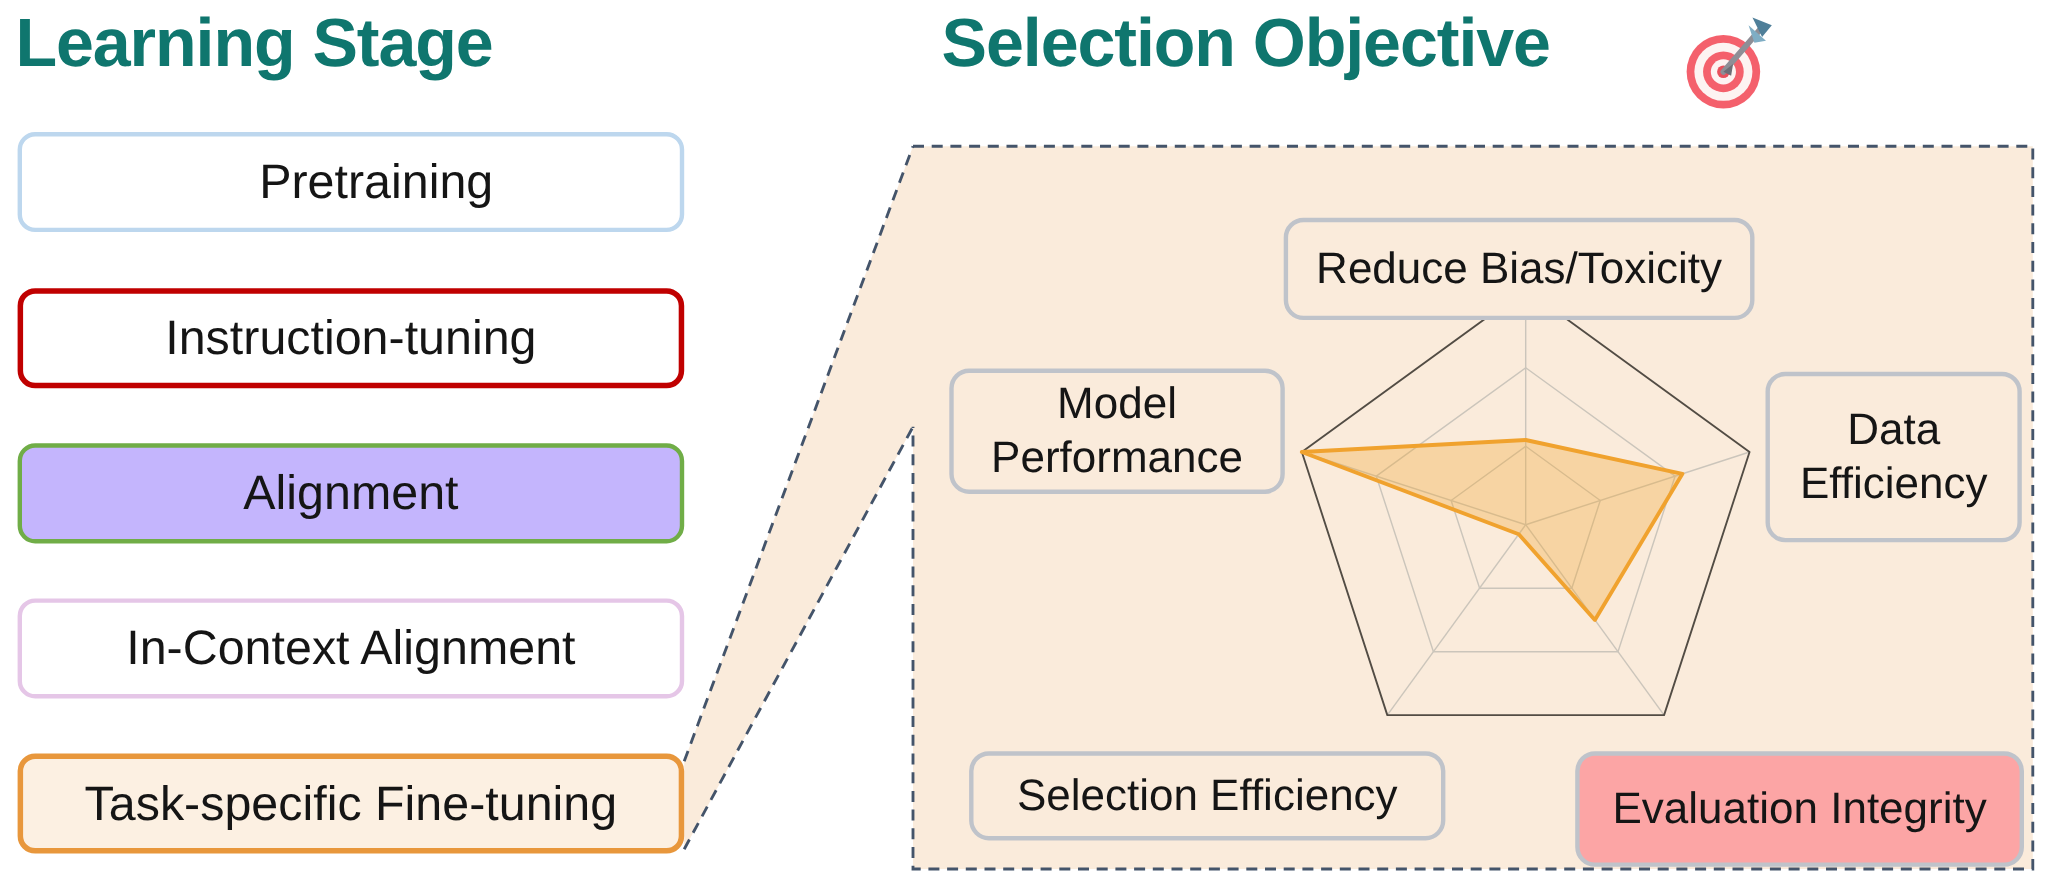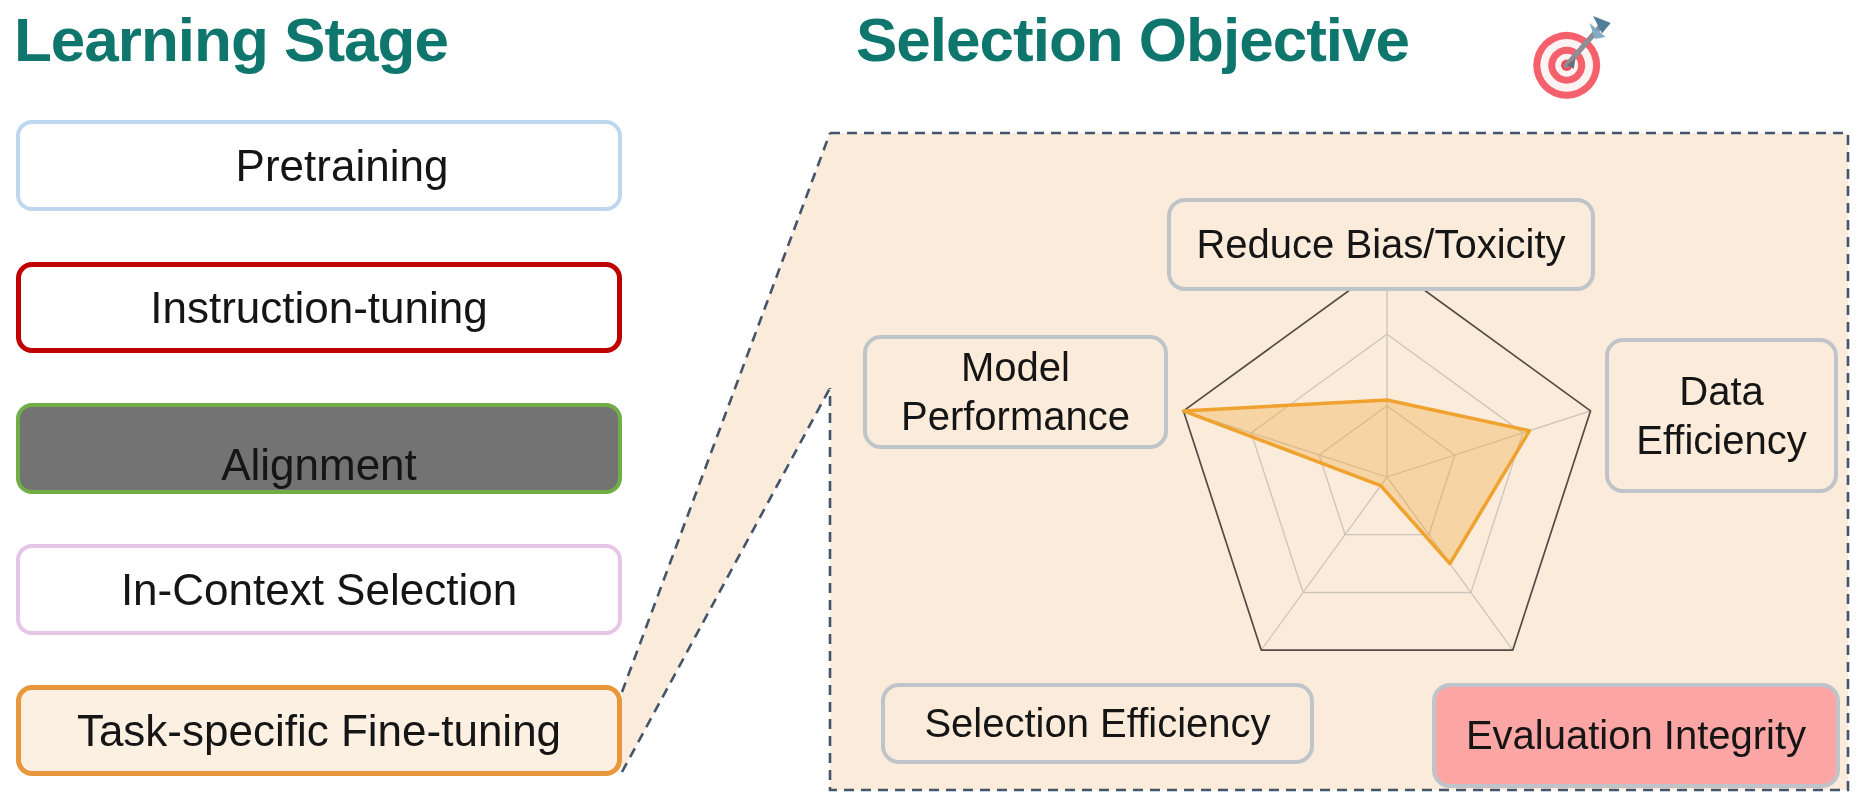--- a/index.html
+++ b/index.html
@@ -55,25 +55,25 @@
   </svg>
 
   <div class="big-title" style="left:14px;top:4px;">Learning Stage</div>
 
   <div class="stage-box" style="top: 120px; border-color: rgb(189, 215, 238); background-color: rgb(255, 255, 255); border-width: 4px; padding-left: 46px;">
     <span>Pretraining</span>
   </div>
   <div class="stage-box" style="top: 262px; border-color: rgb(192, 0, 0); background-color: rgb(255, 255, 255); border-width: 5px;">
     <span>Instruction-tuning</span>
   </div>
-  <div class="stage-box" style="top: 403px; border-color: rgb(112, 173, 71); background-color: #737373; border-width: 4px; align-items: flex-end;">
+  <div class="stage-box" style="top: 403px; border-color: rgb(112, 173, 71); background-color: #c4b5fd; border-width: 4px;">
     <span>Alignment</span>
   </div>
   <div class="stage-box" style="top: 544px; border-color: rgb(229, 198, 231); background-color: rgb(255, 255, 255); border-width: 4px;">
-    <span>In-Context Selection</span>
+    <span>In-Context Alignment</span>
   </div>
   <div class="stage-box" style="top: 685px; border-color: rgb(232, 151, 60); background-color: rgb(252, 240, 226); border-width: 5px;">
     <span>Task-specific Fine-tuning</span>
   </div>
 
   <div class="big-title" style="left:856px;top:4px;">Selection Objective</div>
 
   <svg id="target-icon" width="88" height="88" viewBox="0 0 100 100">
     <circle cx="44" cy="56" r="38" fill="#F4606C"></circle>
     <circle cx="44" cy="56" r="30" fill="#FDF3F2"></circle>

